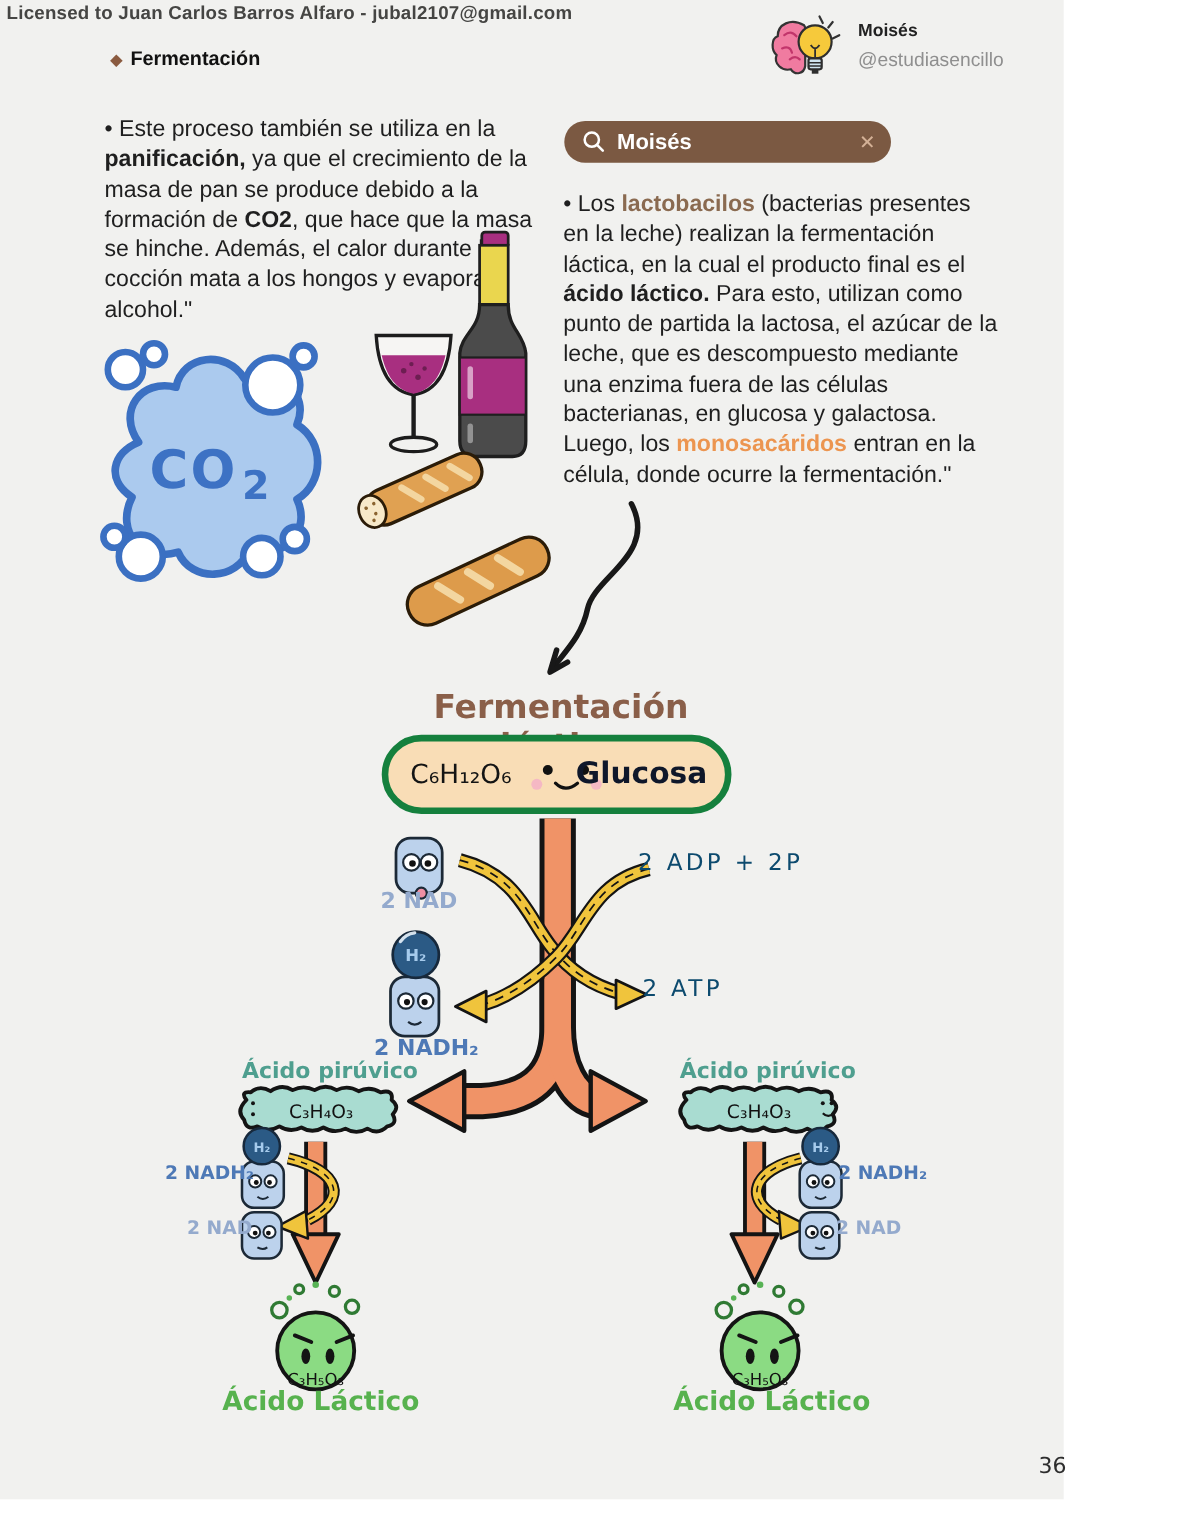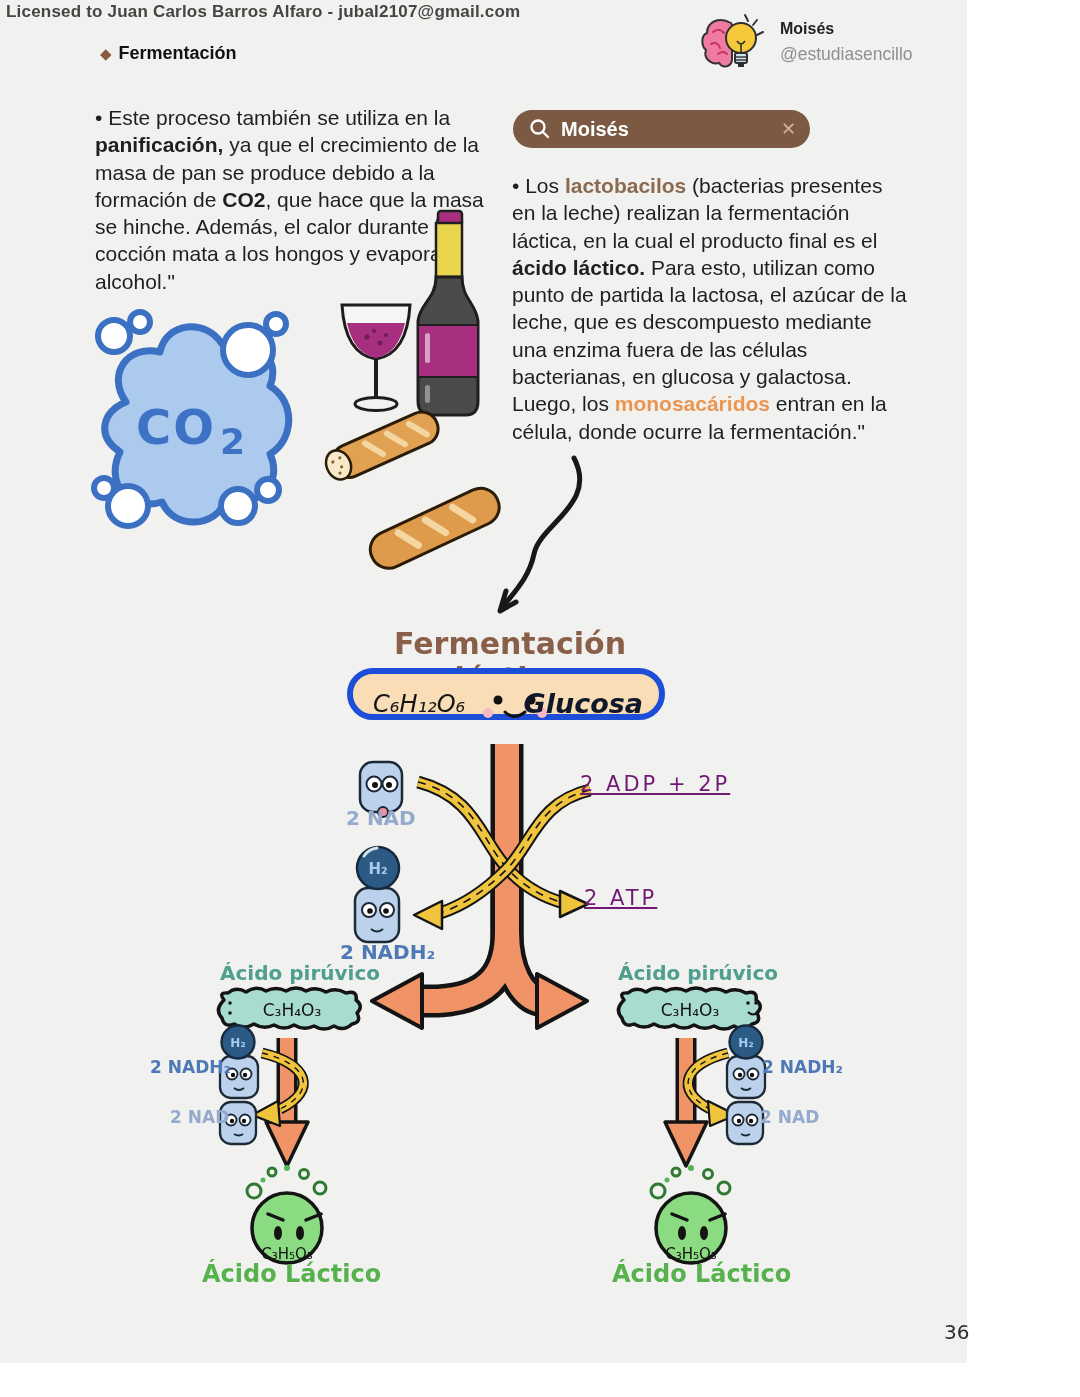--- a/index.html
+++ b/index.html
@@ -25,30 +25,30 @@
   .orange{font-weight:bold;color:#ec9550;}
   .ul{text-underline-offset:3px;}
 
   .search-pill{left:513px;top:110px;width:297px;height:38px;background:#7b5942;border-radius:19px;
                display:flex;align-items:center;}
   .search-text{color:#fff;font-weight:bold;font-size:20px;margin-left:10px;flex:1;}
   .search-close{color:#d4b196;font-size:18px;margin-right:14px;cursor:pointer;}
 
   .diagram-title{left:355px;top:626px;width:310px;text-align:center;font-size:30px;font-weight:bold;
                  color:#8a5f49;font-family:"DejaVu Sans",sans-serif;}
-  .glucose-pill{left:347px;top:668px;width:318px;height:52px;background:#f9ddb6;border:6px solid #1d4ed8;
-                border-radius:40px;box-sizing:border-box;font-style:italic;}
+  .glucose-pill{left:347px;top:668px;width:318px;height:72px;background:#f9ddb6;border:6px solid #15803d;
+                border-radius:40px;box-sizing:border-box;}
   .g-formula{position:absolute;left:20px;top:16px;font-size:24px;color:#141414;font-family:"DejaVu Sans",sans-serif;}
   .g-name{position:absolute;right:16px;top:14px;font-size:27px;font-weight:bold;color:#0f172a;
           font-family:"DejaVu Sans",sans-serif;}
 
   .lbl{font-family:"DejaVu Sans",sans-serif;font-weight:bold;white-space:nowrap;}
   .lbl-nad-top{left:346px;top:806px;font-size:20px;color:#94aacd;}
   .lbl-nadh2-top{left:340px;top:940px;font-size:20px;color:#4e79b6;}
-  .hand{font-family:"DejaVu Sans",sans-serif;font-weight:400;color:#701a75;letter-spacing:3px;text-decoration:underline;}
+  .hand{font-family:"DejaVu Sans",sans-serif;font-weight:400;color:#0c4a6e;letter-spacing:3px;}
   .lbl-adp{left:580px;top:772px;font-size:21px;}
   .lbl-atp{left:584px;top:886px;font-size:21px;}
   .lbl-pyr{font-size:20px;color:#4f9f8f;}
   .lbl-pyr-left{left:220px;top:961px;}
   .lbl-pyr-right{left:618px;top:961px;}
   .lbl-small-blue{font-size:17px;color:#4e79b6;}
   .lbl-small-nad{font-size:17px;color:#94aacd;}
   .lbl-nadh2-L{left:150px;top:1057px;width:66px;text-align:right;}
   .lbl-nad-L{left:170px;top:1107px;}
   .lbl-nadh2-R{left:762px;top:1057px;}

